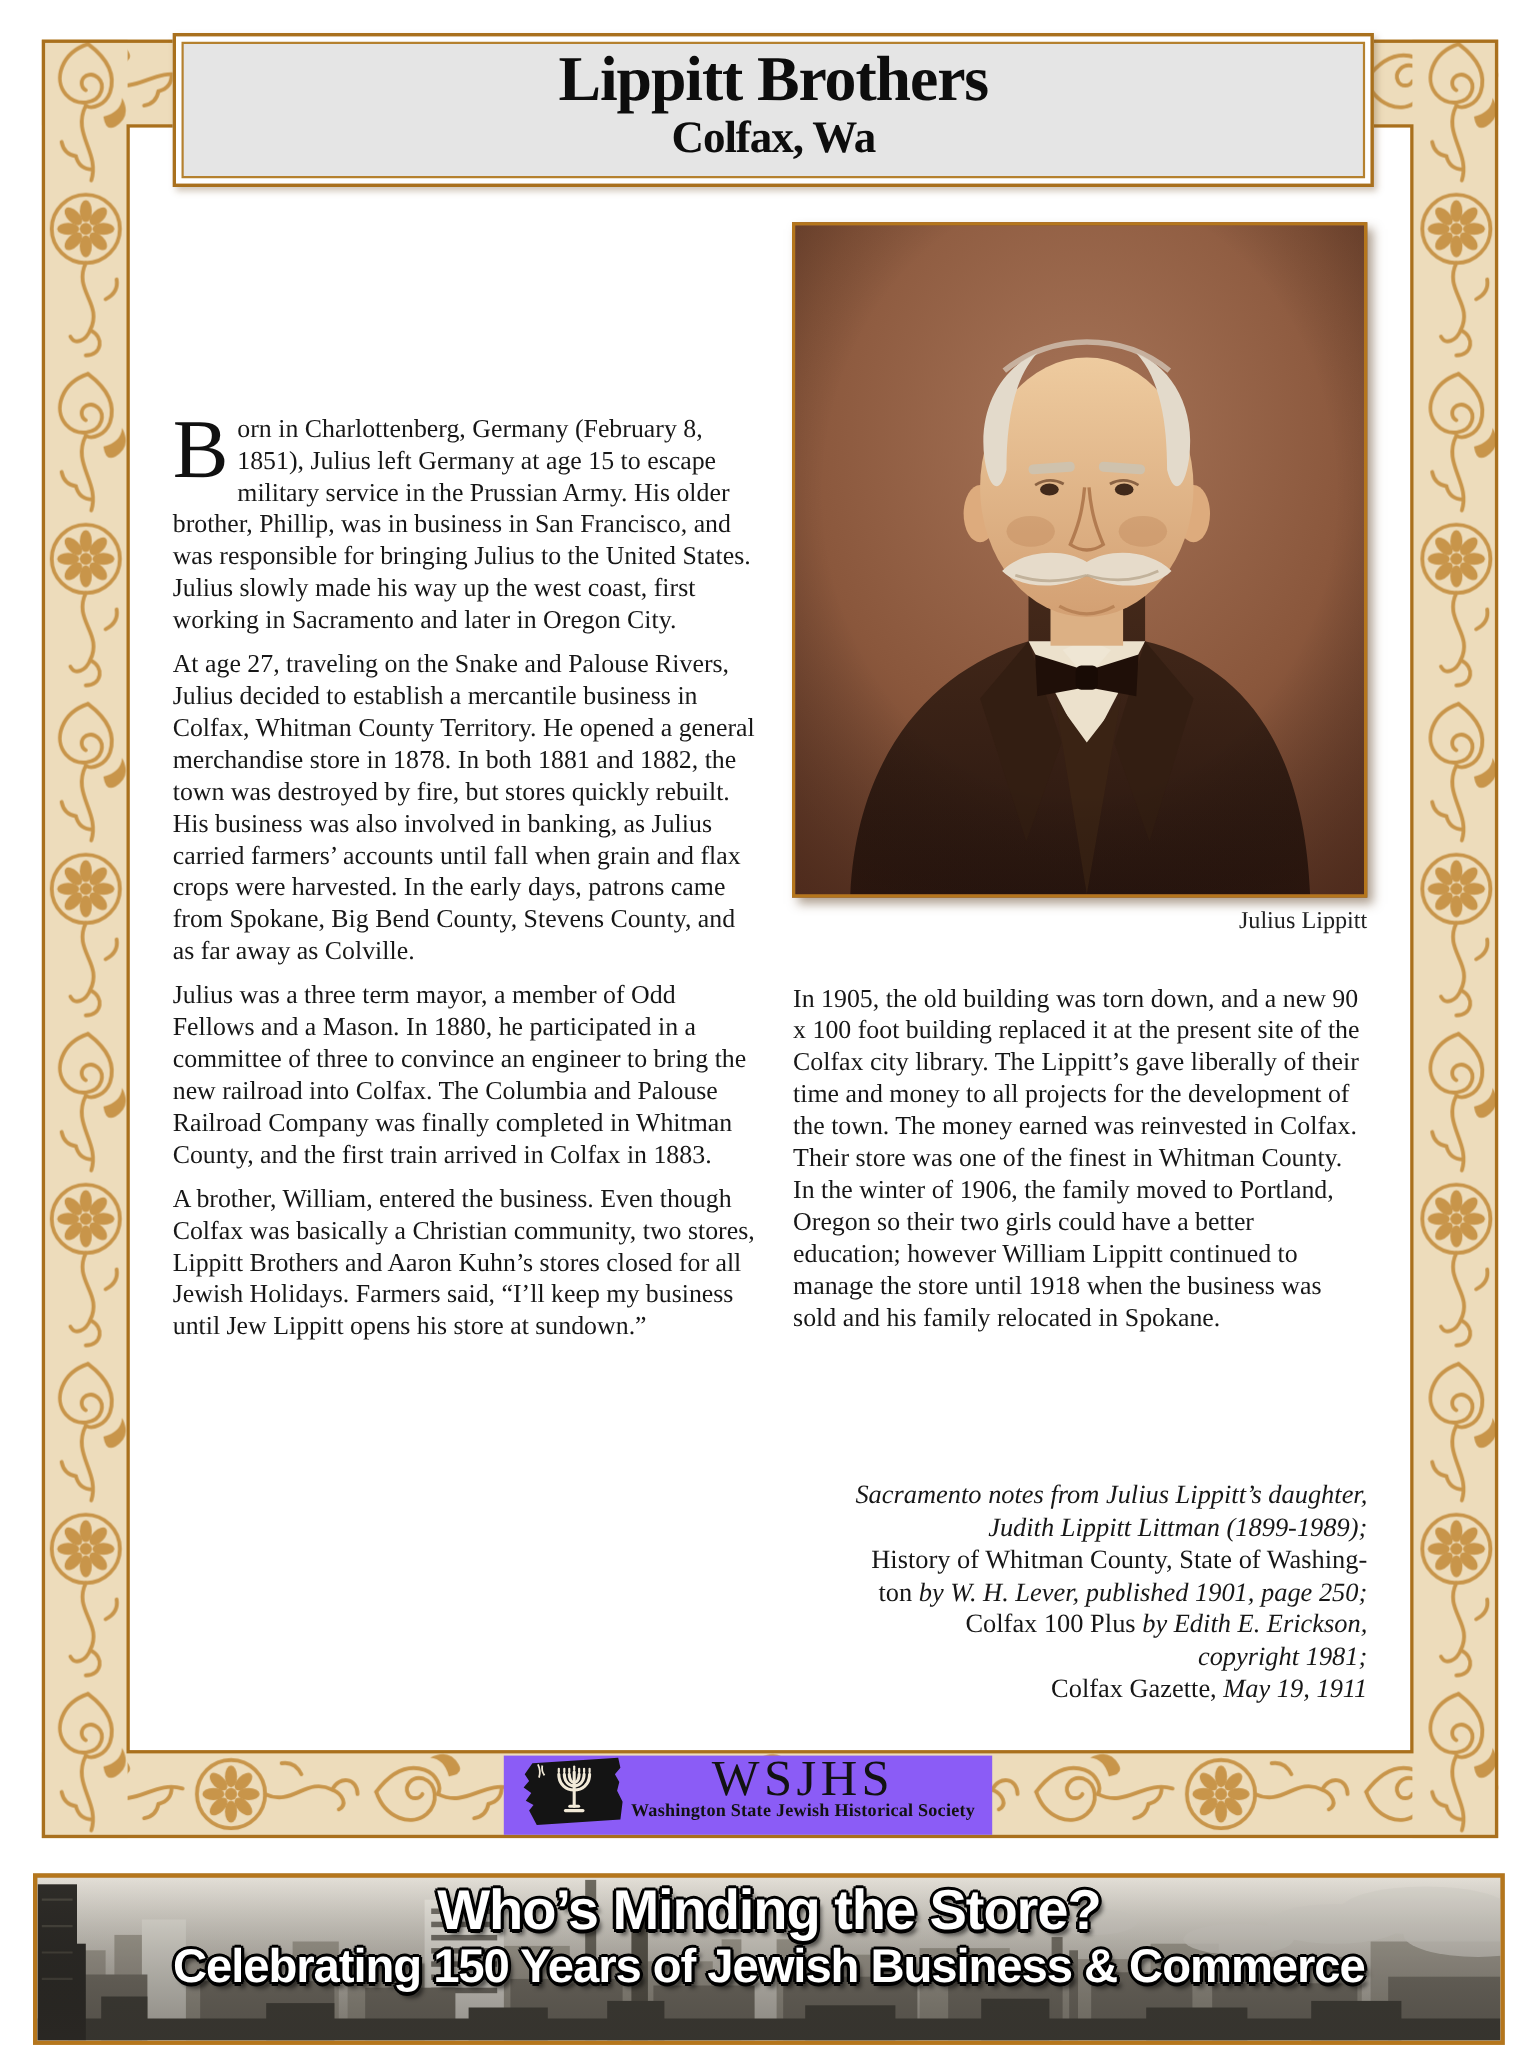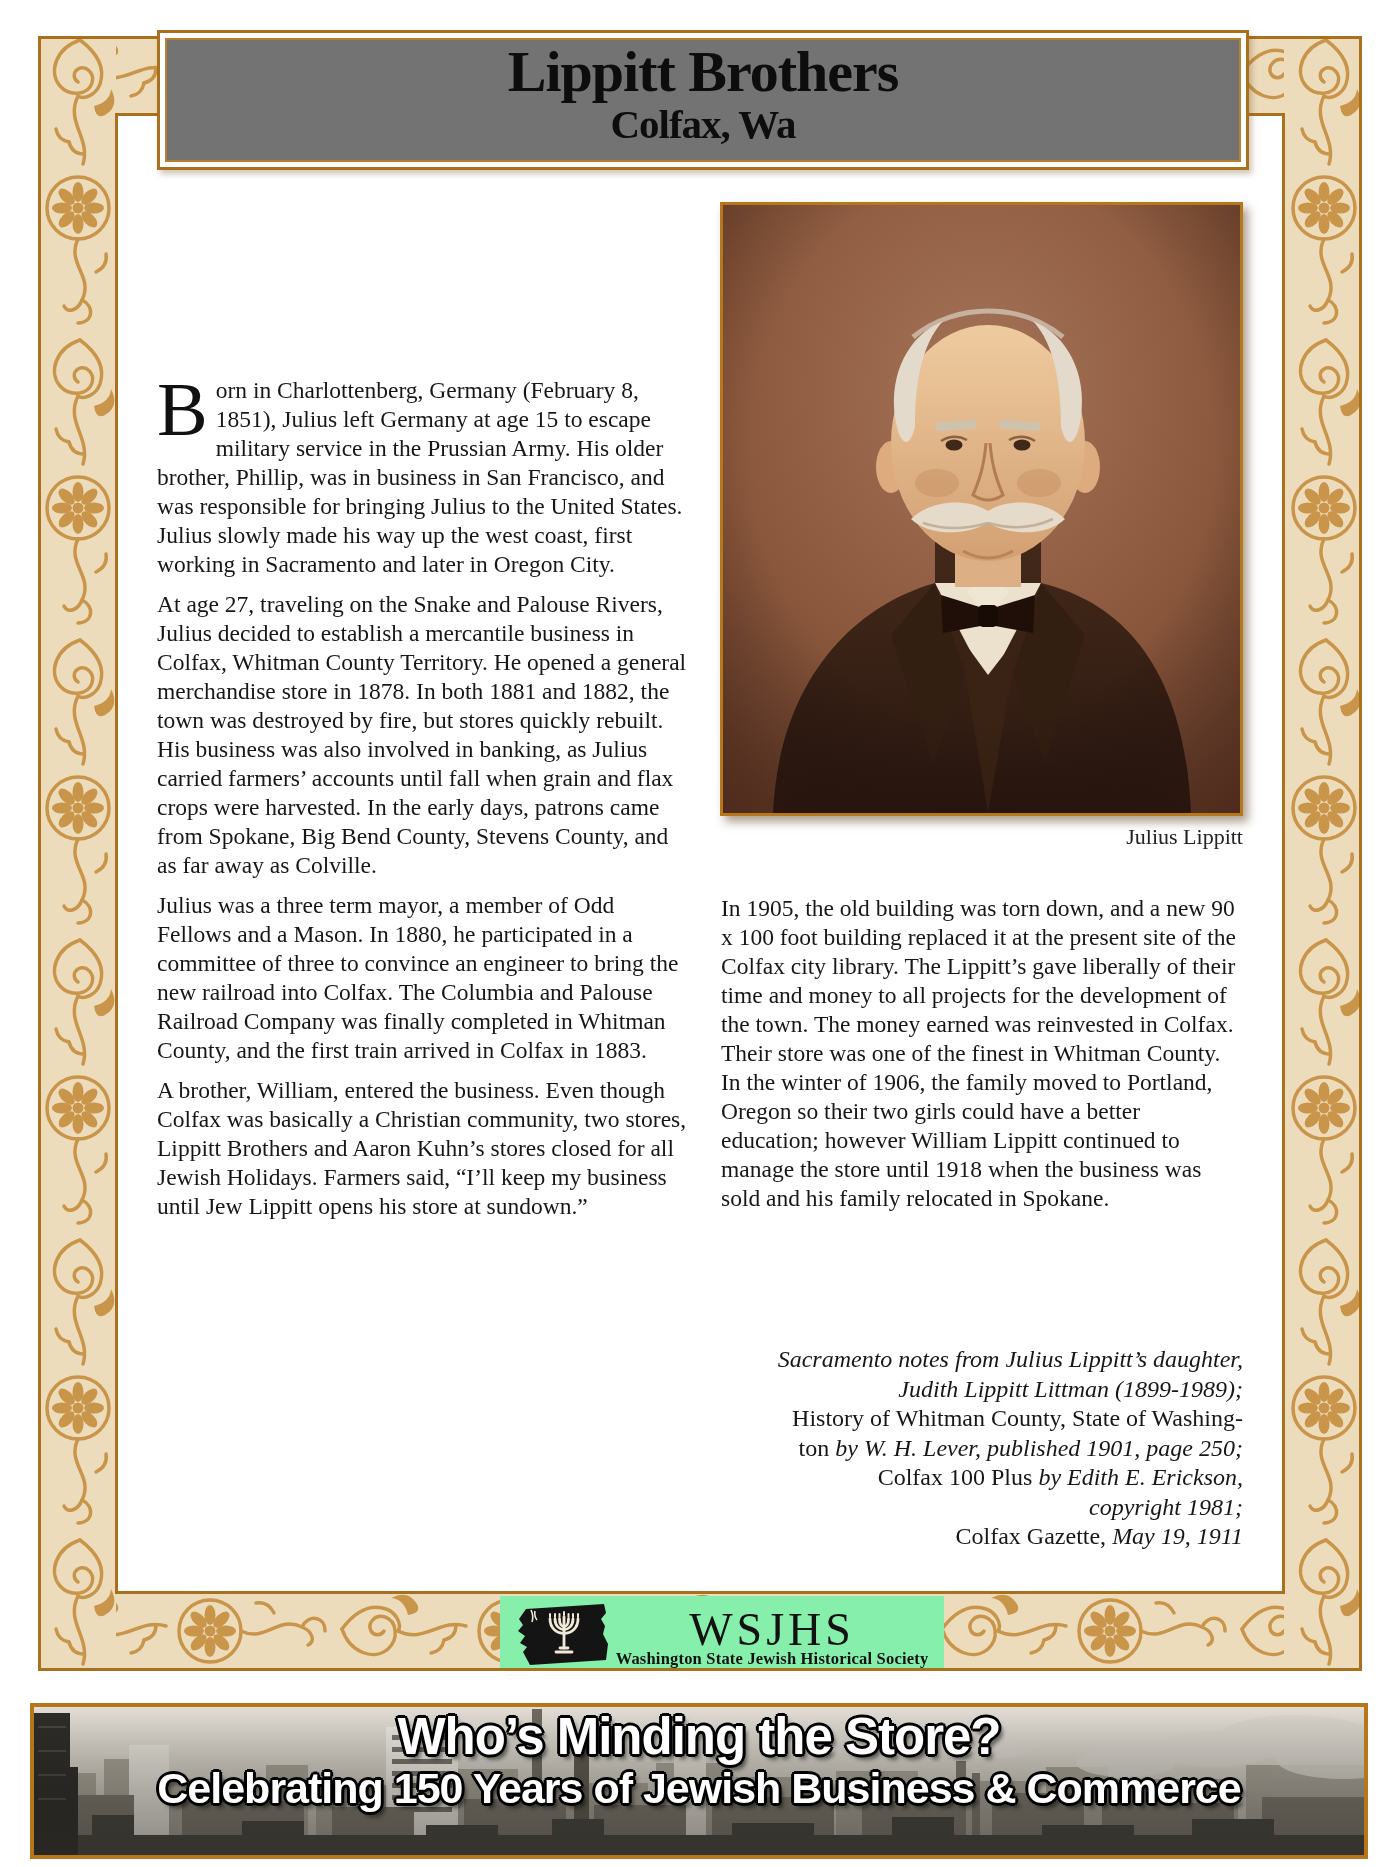--- a/index.html
+++ b/index.html
@@ -8,21 +8,21 @@
     background:#ffffff;
     font-family:"Liberation Serif","DejaVu Serif",serif;
     color:#1c1c1c;
   }
   .abs{position:absolute;}
   
   #frame-svg{position:absolute;left:0;top:0;}
   
   .title-box{
     left:157px;top:30px;width:1086px;height:134px;
-    background:#737373;border:3px solid #a9701d;
+    background:#e5e5e5;border:3px solid #a9701d;
     box-shadow:inset 0 0 0 5px #fff,inset 0 0 0 7px #b5812f,3px 4px 6px rgba(120,90,50,.35);
     text-align:center;z-index:5;
   }
   .title-box h1{
     margin:9px 0 0;font-size:58px;line-height:60px;font-weight:bold;
     letter-spacing:-1px;color:#0d0d0d;
     font-family:"Liberation Serif","DejaVu Serif",serif;
   }
   .title-box h2{
     margin:0;font-size:41px;line-height:44px;font-weight:bold;
@@ -51,22 +51,22 @@
   }
   
   #citations{
     left:701px;top:1345px;width:542px;
     font-size:24px;line-height:29.5px;text-align:right;color:#171717;
   }
   #citations .cit-line{white-space:nowrap;}
   #citations .it{font-style:italic;}
   
   .logo-strip{
-    left:500px;top:1596px;width:444px;height:72px;
-    background:#86efac;display:flex;align-items:flex-end;justify-content:center;
+    left:458px;top:1596px;width:444px;height:72px;
+    background:#8b5cf6;display:flex;align-items:flex-start;justify-content:center;
     z-index:6;
   }
   .logo-text{display:flex;flex-direction:column;align-items:center;margin-left:6px;}
   .logo-acronym{
     font-size:46px;line-height:42px;font-weight:normal;color:#121212;
     font-family:"Liberation Serif","DejaVu Serif",serif;letter-spacing:4px;
   }
   .logo-name{
     font-size:16.5px;line-height:18px;font-weight:bold;color:#121212;
     letter-spacing:.2px;margin-top:-1px;

